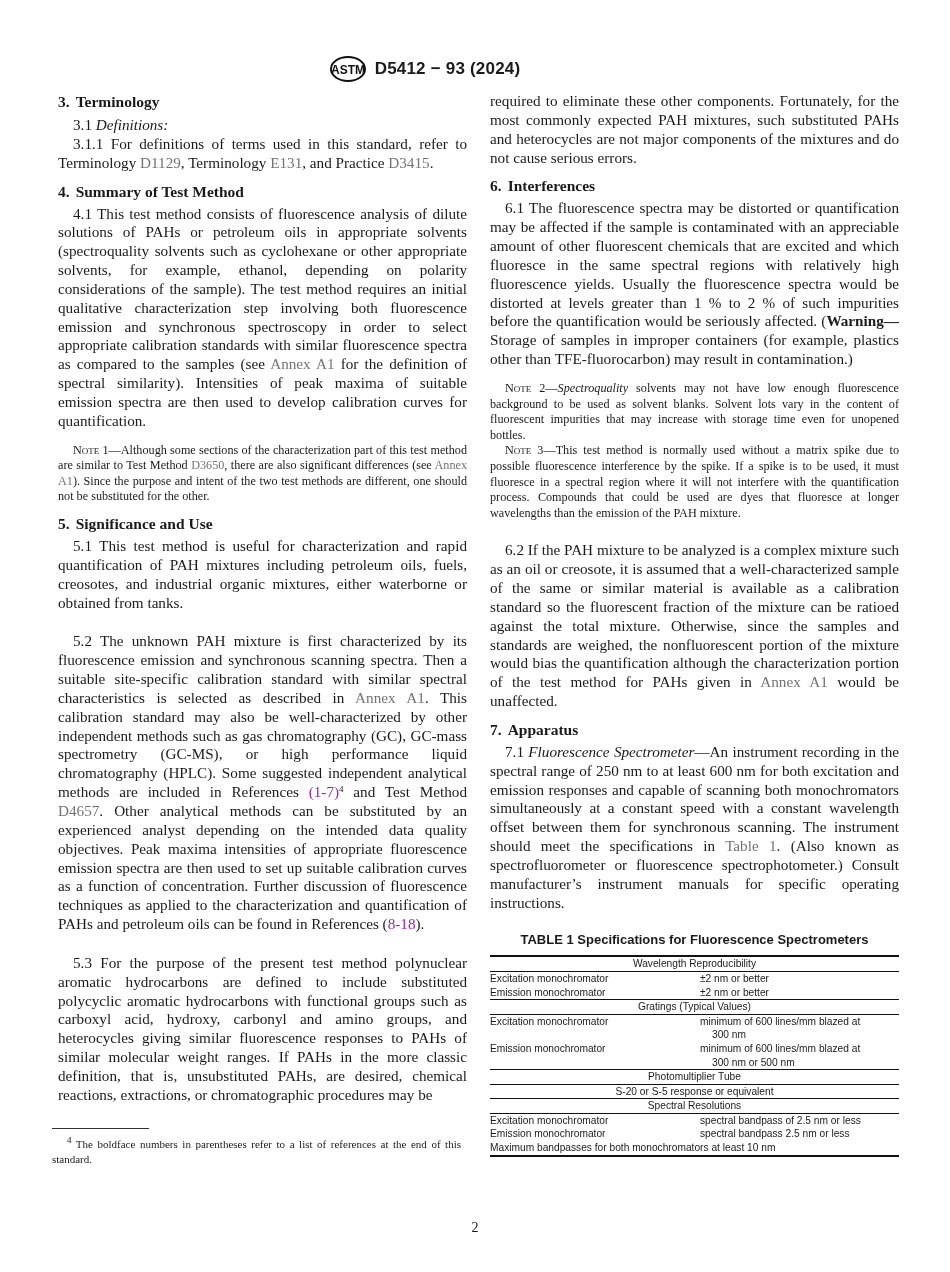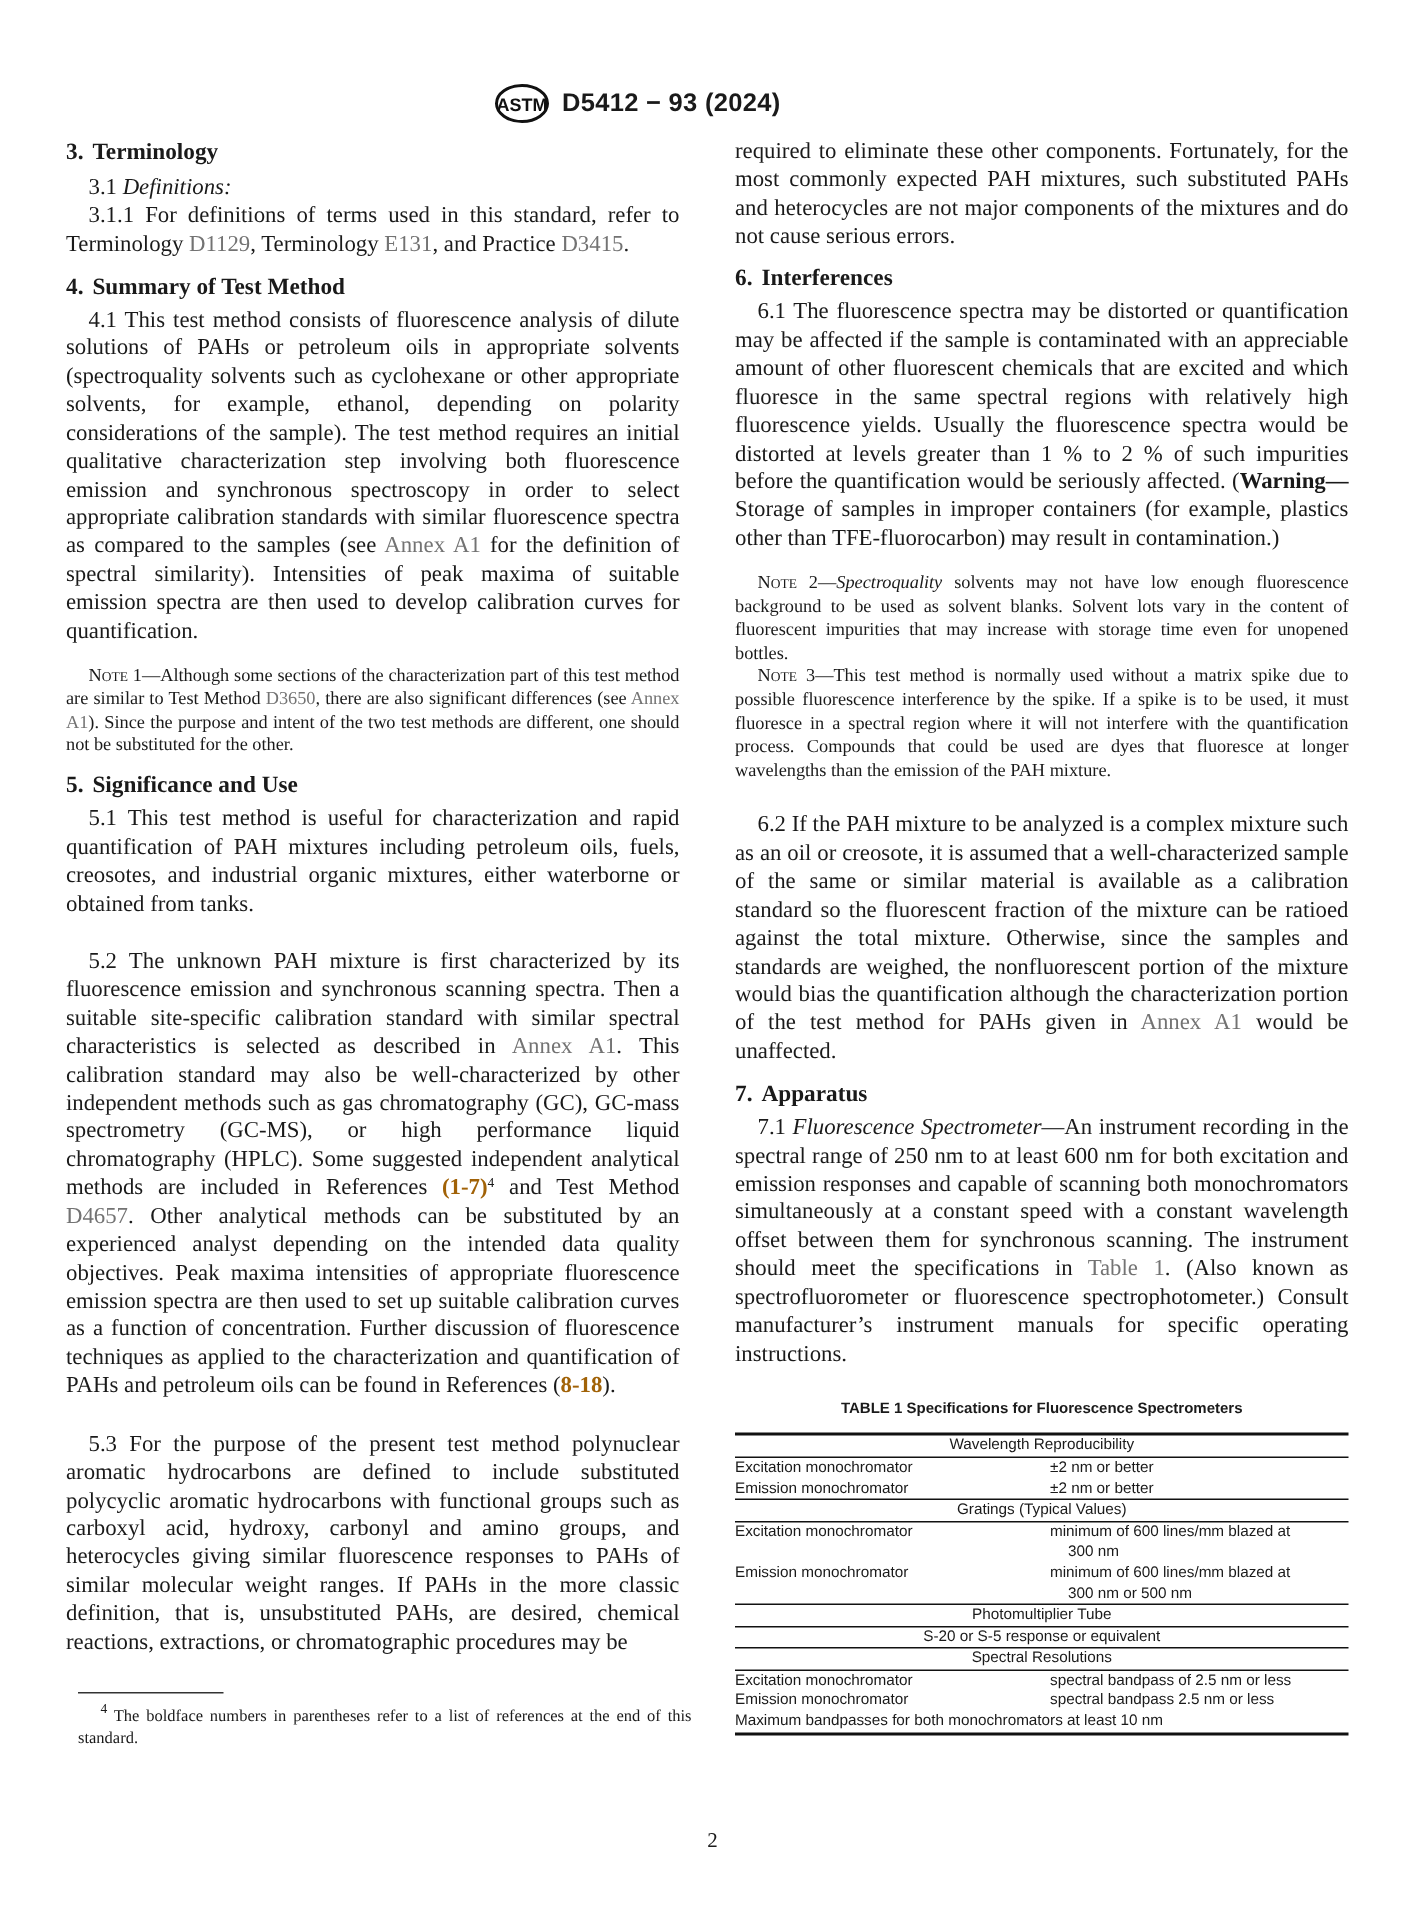--- a/index.html
+++ b/index.html
@@ -3,37 +3,37 @@
 <meta charset="utf-8">
 <style>
   html, body { margin: 0; padding: 0; background: #ffffff; }
   body { width: 950px; height: 1272px; position: relative; overflow: hidden;
          font-family: "Liberation Serif", "DejaVu Serif", serif; color: #1a1a1a; }
   .header { position: absolute; top: 56px; left: 0; width: 849px; text-align: center; }
   .header-inner { display: inline-flex; align-items: center; gap: 8px; }
   .logo { width: 38px; height: 26px; }
   .doc-id { font-family: "Liberation Sans", "DejaVu Sans", sans-serif; font-weight: bold; font-size: 17px; letter-spacing: 0.2px; }
   .col { position: absolute; top: 92px; width: 409px; font-size: 15.2px; line-height: 18.85px; text-align: justify; }
-  .col.left { left: 44px; }
+  .col.left { left: 58px; }
   .col.right { left: 490px; }
   h2 { font-size: 15.5px; font-weight: bold; margin: 0; line-height: 20px; }
   h2 .num { margin-right: 6px; }
   p { margin: 0; }
   .ind { text-indent: 15px; }
   .sp-h { margin-top: 9px; }
   .sp-p { margin-top: 20px; }
   .link { color: #737373; }
-  .bold-link { color: #a16207; font-weight: bold; }
+  .bold-link { color: #a21caf; font-weight: normal; }
   .note { font-size: 12.2px; line-height: 15.6px; text-indent: 15px; }
   .smallcaps { font-variant: small-caps; }
   sup { font-size: 9px; line-height: 0; vertical-align: 5px; }
   .footnote-rule { position: absolute; left: 52px; top: 1128px; width: 97px; border-top: 1px solid #333; }
   .footnote { position: absolute; left: 52px; top: 1137px; width: 409px; font-size: 11px; line-height: 14.5px; text-align: justify; text-indent: 15px; }
   .page-num { position: absolute; top: 1220px; left: 0; width: 950px; text-align: center; font-size: 14px; }
-  .table-title { font-family: "Liberation Sans", "DejaVu Sans", sans-serif; font-weight: bold; font-size: 10px; text-align: center; margin-top: 18px; }
+  .table-title { font-family: "Liberation Sans", "DejaVu Sans", sans-serif; font-weight: bold; font-size: 13px; text-align: center; margin-top: 18px; }
   table.spec { width: 100%; border-collapse: collapse; font-family: "Liberation Sans", "DejaVu Sans", sans-serif; font-size: 10.2px; line-height: 13.6px; margin-top: 6px; }
   table.spec td { padding: 0 0 0 0; vertical-align: top; text-align: left; }
   table.spec tr.top td { border-top: 2px solid #111; }
   table.spec tr.group td { text-align: center; border-bottom: 1px solid #111; }
   table.spec tr.last td { border-bottom: 2px solid #111; }
   table.spec td.c1 { width: 210px; }
   .hang { padding-left: 12px; }
 </style>
 </head>
 <body>

